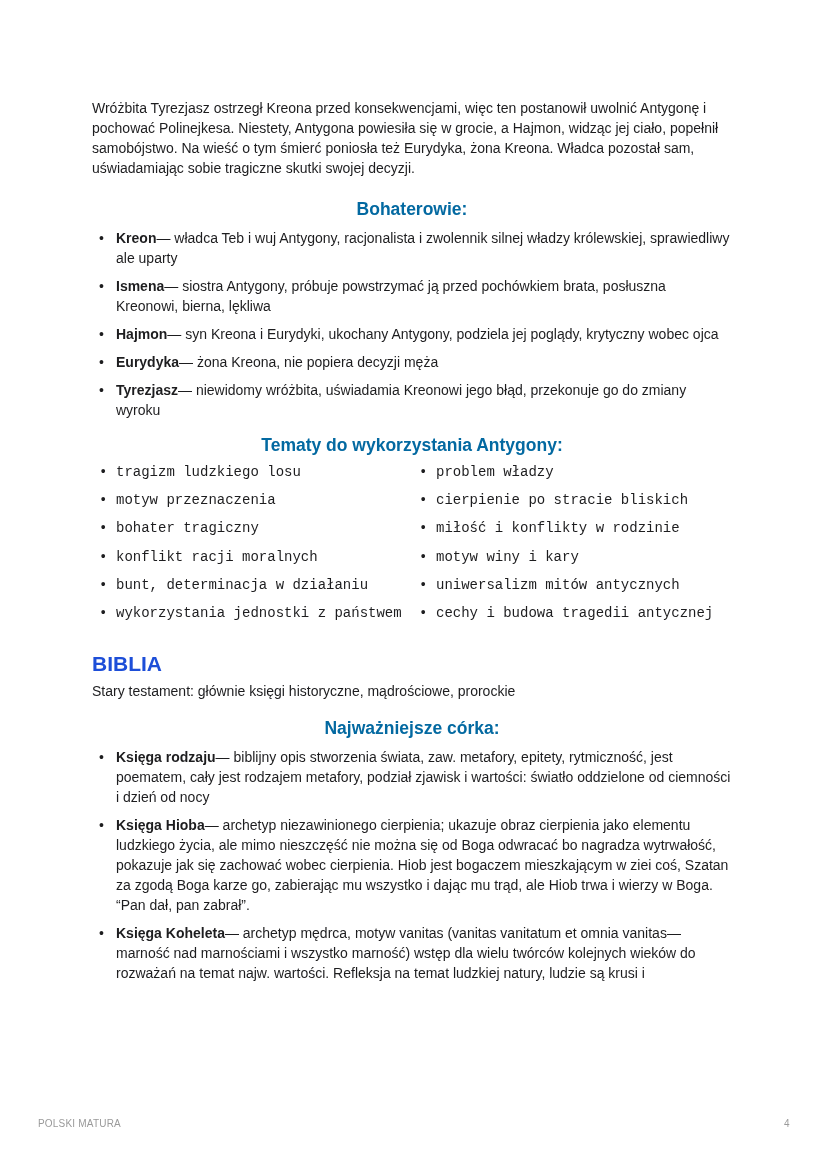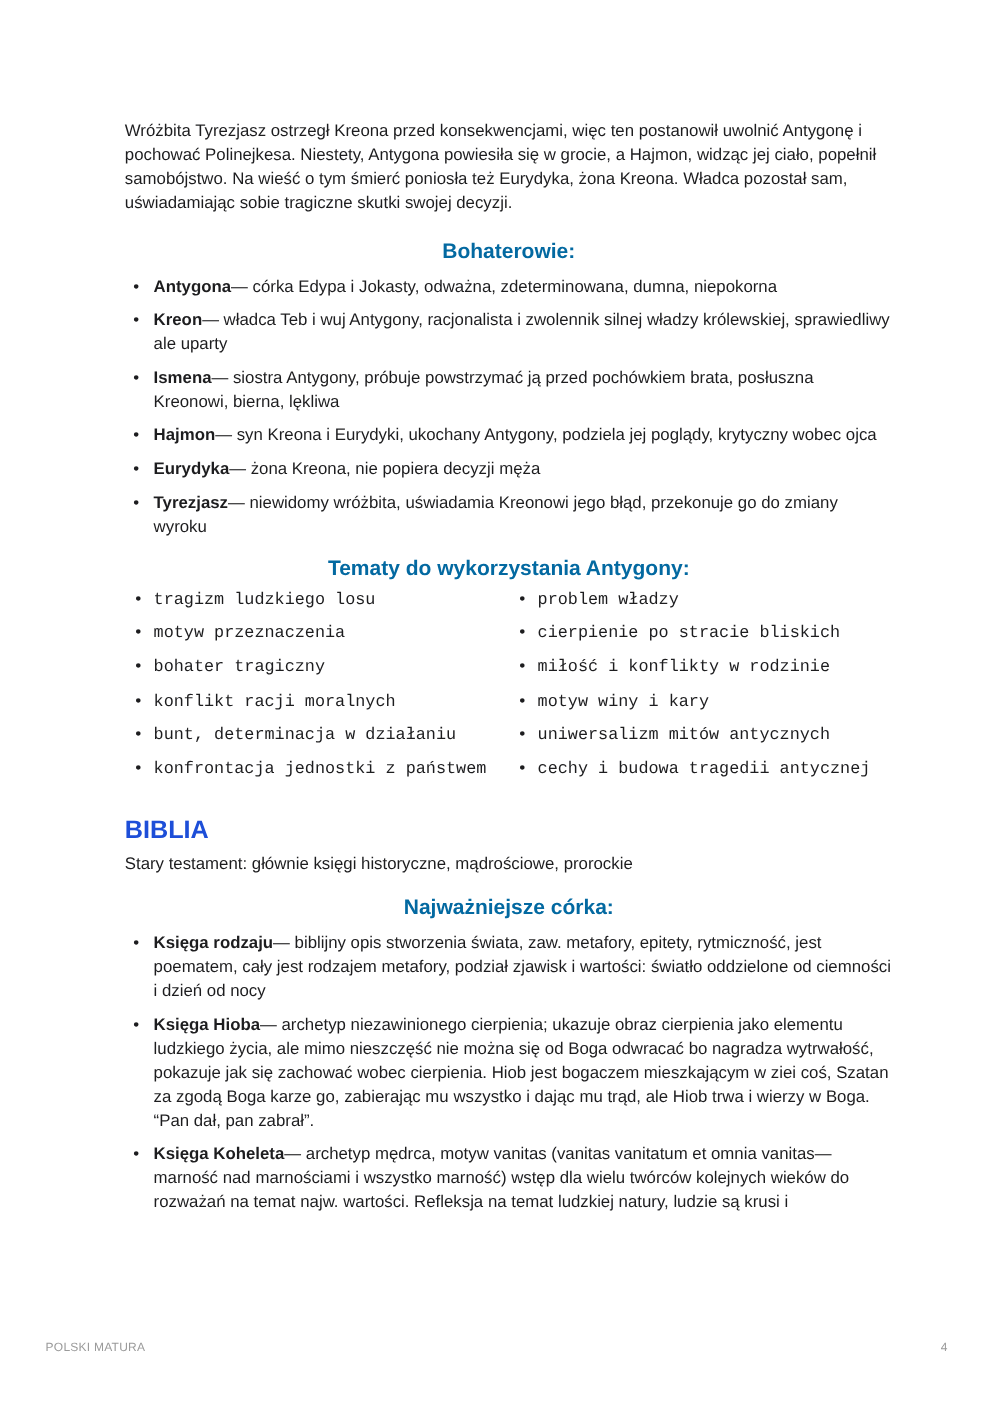--- a/index.html
+++ b/index.html
@@ -1,20 +1,20 @@
 <!DOCTYPE html>
 <html><head>
   <meta charset="utf-8">
   <style>
     html, body { margin: 0; padding: 0; background: #ffffff; }
     body {
       width: 828px; height: 1169px; position: relative; overflow: hidden;
       font-family: "Liberation Sans", sans-serif; color: #1d1d1f;
     }
-    .content { position: absolute; left: 104px; top: 98px; width: 640px; }
+    .content { position: absolute; left: 92px; top: 98px; width: 640px; }
     p.para { margin: 0; font-size: 14px; line-height: 20px; }
     h2 { margin: 0; font-size: 17.5px; font-weight: bold; line-height: 22px; color: #0369a1; text-align: center; }
     h1 { margin: 0; font-size: 21px; font-weight: bold; line-height: 26px; color: #1d4ed8; }
     ul { list-style: none; margin: 0; padding: 0; }
     ul.bullets li {
       position: relative; padding-left: 24px; font-size: 14px; line-height: 20px; margin-bottom: 8px;
     }
     ul.bullets li::before {
       content: "•"; position: absolute; left: 7px; top: 0; font-size: 14px;
     }
@@ -26,37 +26,36 @@
     .footer-right { position: absolute; left: 784px; top: 1118px; font-size: 10px; color: #9a9a9a; }
   </style>
 </head>
 <body>
 
 <div class="content">
   <p class="para">Wróżbita Tyrezjasz ostrzegł Kreona przed konsekwencjami, więc ten postanowił uwolnić Antygonę i pochować Polinejkesa. Niestety, Antygona powiesiła się w grocie, a Hajmon, widząc jej ciało, popełnił samobójstwo. Na wieść o tym śmierć poniosła też Eurydyka, żona Kreona. Władca pozostał sam, uświadamiając sobie tragiczne skutki swojej decyzji.</p>
 
   <h2 style="margin-top:20px;">Bohaterowie:</h2>
   <ul class="bullets" style="margin-top:8px;">
-    <li><span class="b">Antygona</span><span>— córka Edypa i Jokasty, odważna, zdeterminowana, dumna, niepokorna</span></li>
     <li><span class="b">Kreon</span><span>— władca Teb i wuj Antygony, racjonalista i zwolennik silnej władzy królewskiej, sprawiedliwy ale uparty</span></li>
     <li><span class="b">Ismena</span><span>— siostra Antygony, próbuje powstrzymać ją przed pochówkiem brata, posłuszna Kreonowi, bierna, lękliwa</span></li>
     <li><span class="b">Hajmon</span><span>— syn Kreona i Eurydyki, ukochany Antygony, podziela jej poglądy, krytyczny wobec ojca</span></li>
     <li><span class="b">Eurydyka</span><span>— żona Kreona, nie popiera decyzji męża</span></li>
     <li><span class="b">Tyrezjasz</span><span>— niewidomy wróżbita, uświadamia Kreonowi jego błąd, przekonuje go do zmiany wyroku</span></li>
   </ul>
 
   <h2 style="margin-top:14px;">Tematy do wykorzystania Antygony:</h2>
   <div class="cols" style="margin-top:6px;">
     <ul class="bullets">
       <li>tragizm ludzkiego losu</li>
       <li>motyw przeznaczenia</li>
       <li>bohater tragiczny</li>
       <li>konflikt racji moralnych</li>
       <li>bunt, determinacja w działaniu</li>
-      <li>konfrontacja jednostki z państwem</li>
+      <li>wykorzystania jednostki z państwem</li>
     </ul>
     <ul class="bullets">
       <li>problem władzy</li>
       <li>cierpienie po stracie bliskich</li>
       <li>miłość i konflikty w rodzinie</li>
       <li>motyw winy i kary</li>
       <li>uniwersalizm mitów antycznych</li>
       <li>cechy i budowa tragedii antycznej</li>
     </ul>
   </div>

